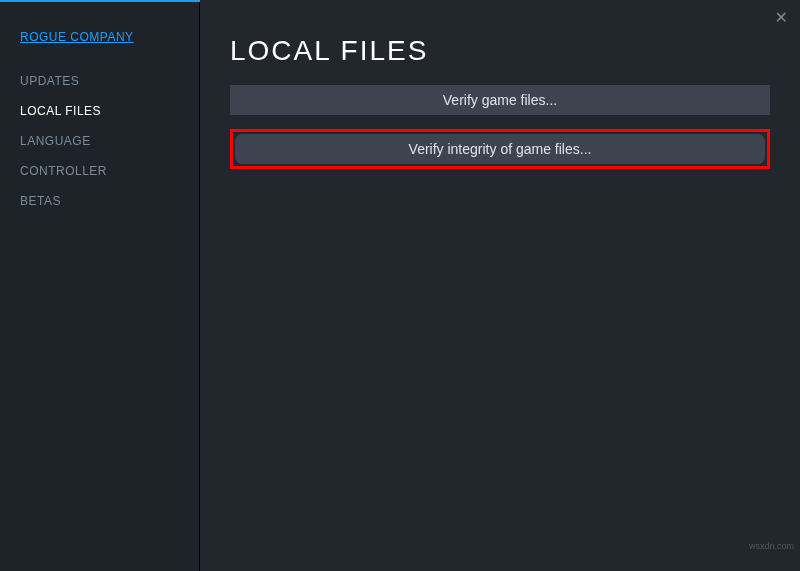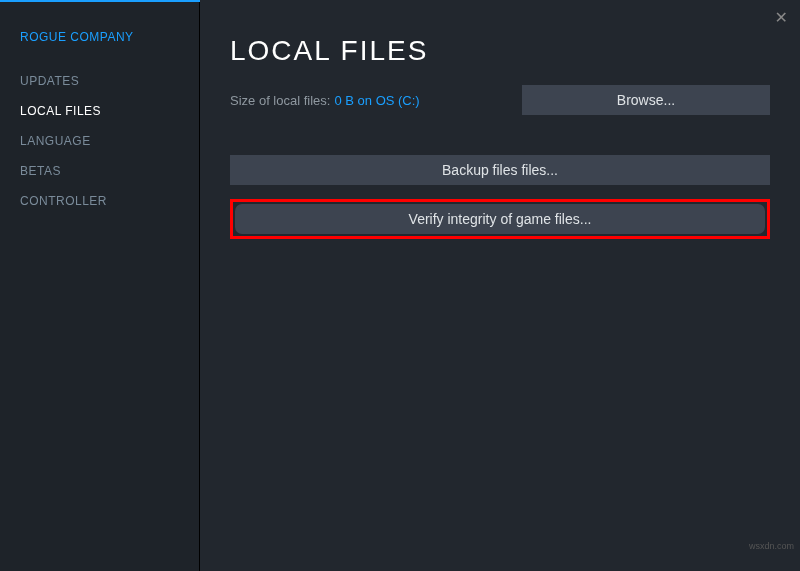--- a/index.html
+++ b/index.html
@@ -42,20 +42,21 @@
       background: #1e2329;
       padding: 30px 0 0 20px;
       border-right: 1px solid #000;
     }
     .game-title {
       color: #1a9fff;
       font-size: 12px;
       font-weight: normal;
       letter-spacing: 0.5px;
       margin-bottom: 22px;
+      text-decoration: underline;
     }
     .nav-item {
       color: #7a8b9a;
       font-size: 12px;
       letter-spacing: 0.5px;
       padding: 8px 0;
       cursor: pointer;
     }
     .nav-item.active {
       color: #ffffff;
@@ -133,34 +134,29 @@
 
 <div class="top-accent"></div>
 <div class="close-btn">✕</div>
 
 <div class="container">
   <div class="sidebar">
     <div class="game-title">ROGUE COMPANY</div>
     <div class="nav-item">UPDATES</div>
     <div class="nav-item active">LOCAL FILES</div>
     <div class="nav-item">LANGUAGE</div>
+    <div class="nav-item">CONTROLLER</div>
     <div class="nav-item">BETAS</div>
-    <div class="nav-item">CONTROLLER</div>
   </div>
 
   <div class="main">
     <h1 class="page-title">LOCAL FILES</h1>
 
-    <div class="info-row">
-      <span class="size-label">Size of local files:</span>
-      <span class="size-value">0 B on OS (C:)</span>
-      <button class="browse-btn">Browse...</button>
-    </div>
 
-    <button class="full-btn">Backup files files...</button>
+    <button class="full-btn">Verify game files...</button>
 
     <div class="highlight-wrapper">
       <button class="full-btn">Verify integrity of game files...</button>
     </div>
   </div>
 </div>
 
 <div class="watermark">wsxdn.com</div>
 
 </body></html>

